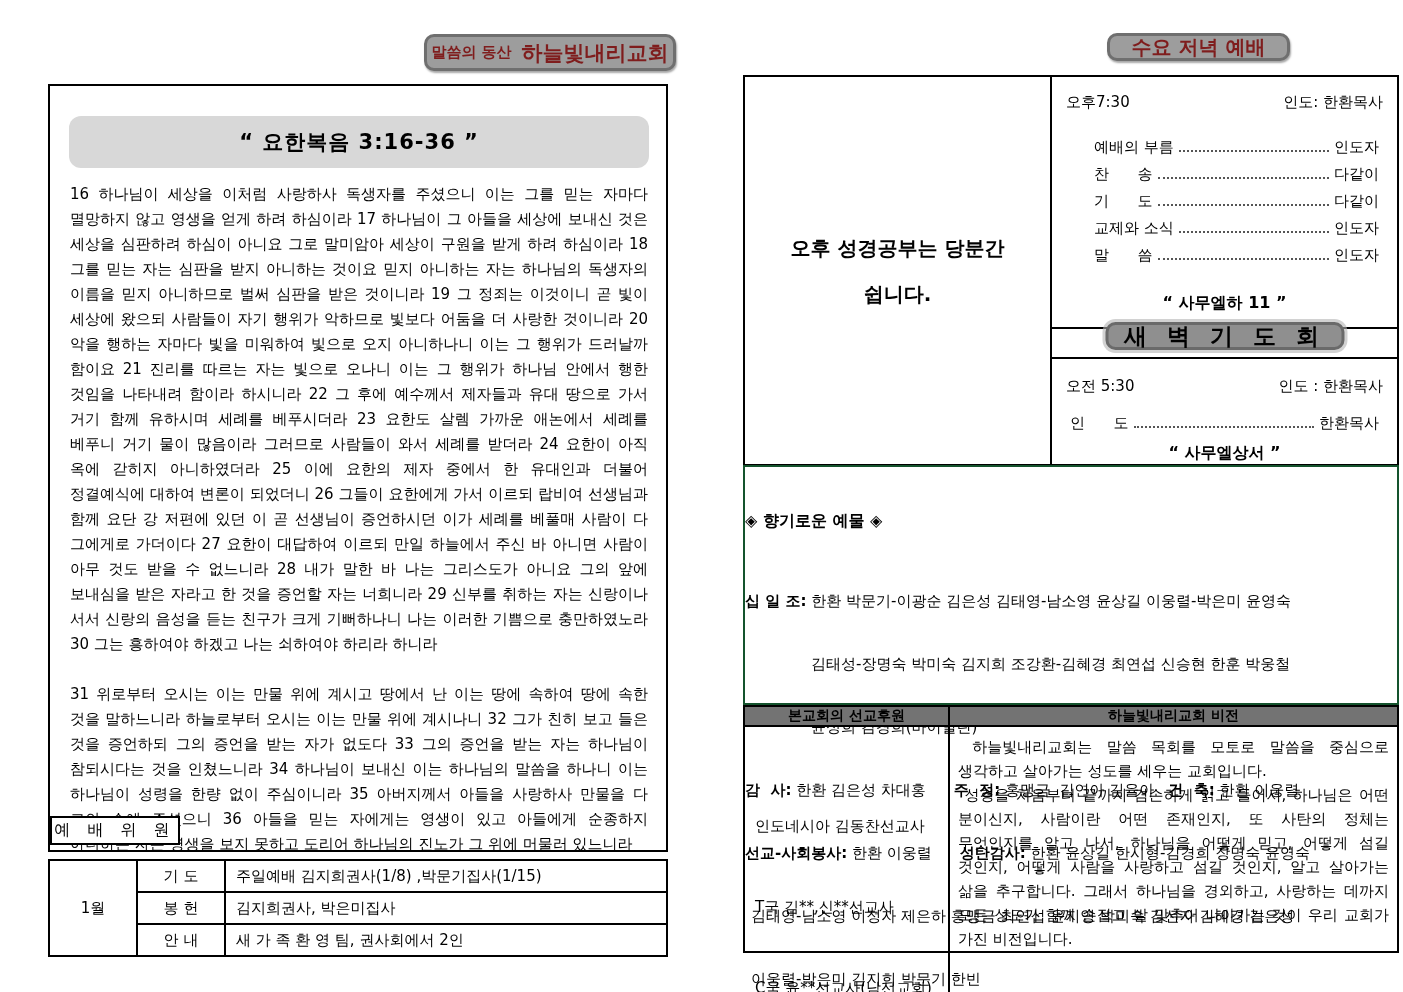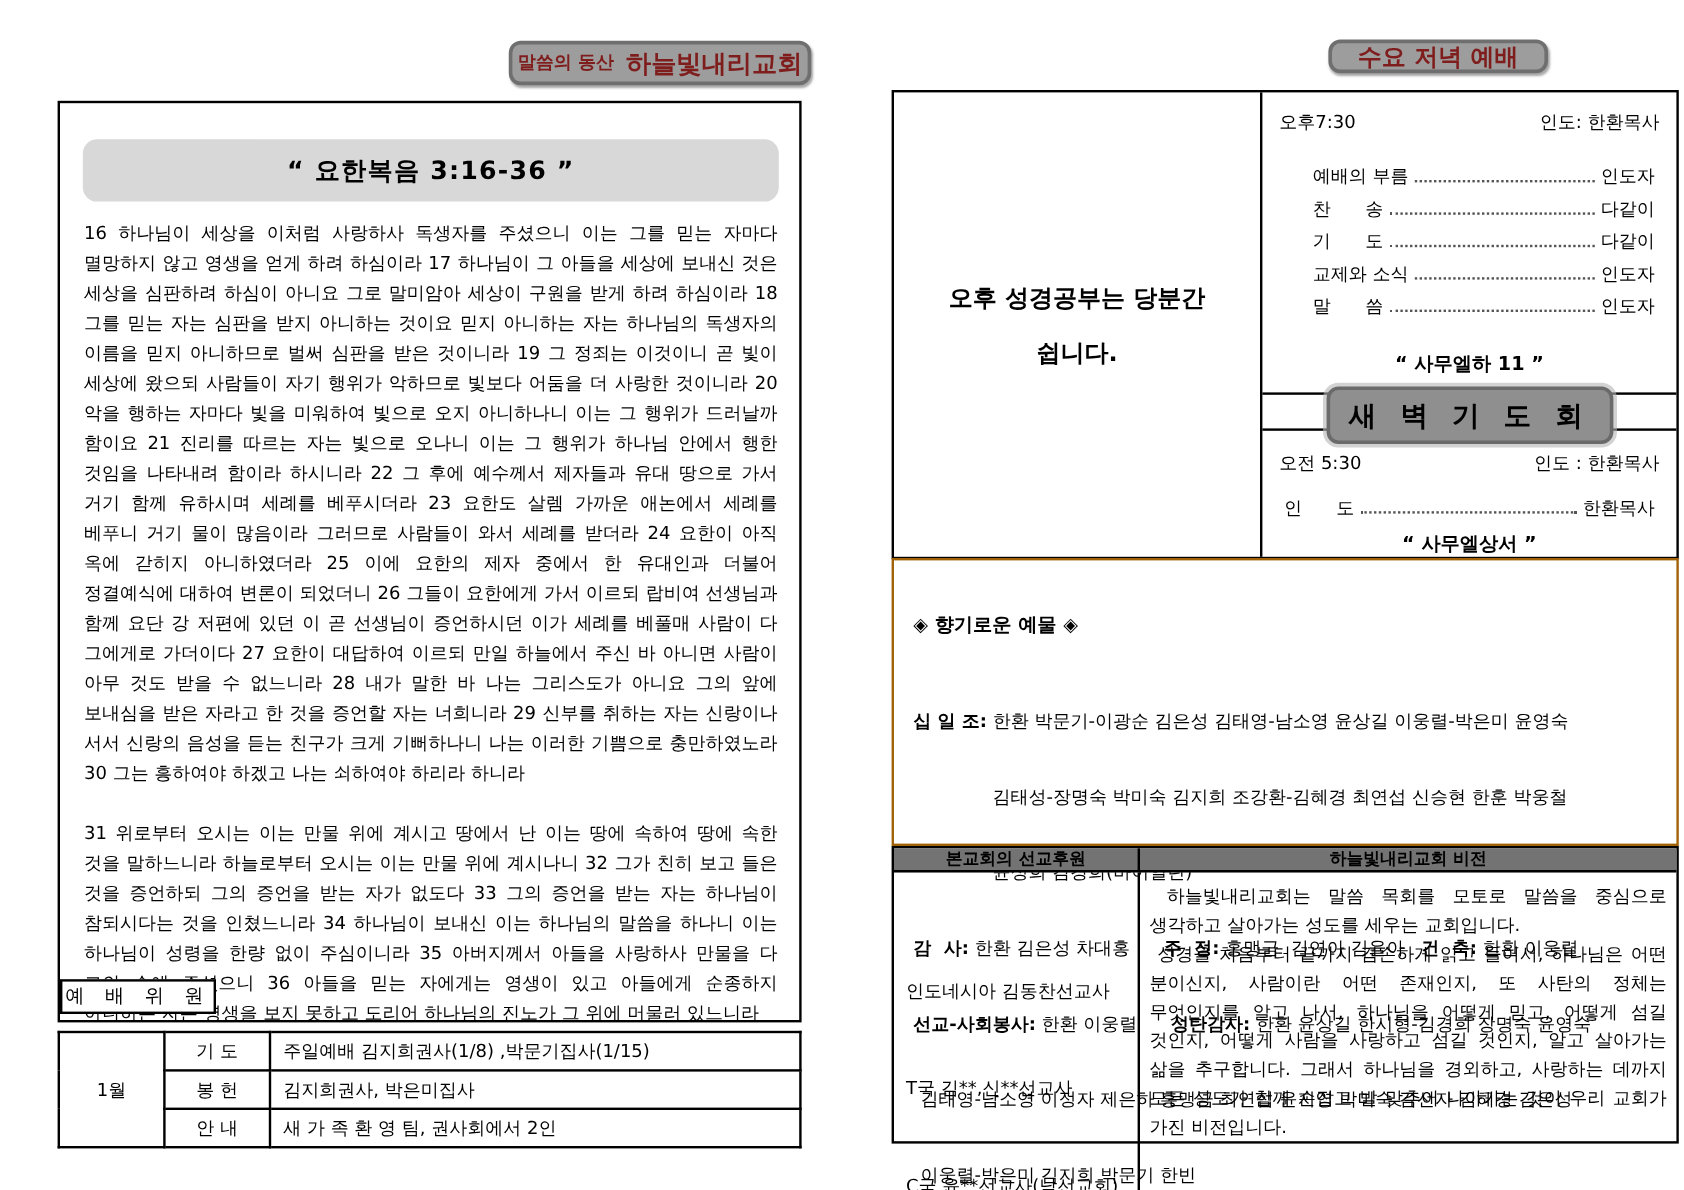--- a/index.html
+++ b/index.html
@@ -46,30 +46,30 @@
   }
   .rtop-right { flex:1; display:flex; flex-direction:column;border-radius:12px; }
   .wed { height:260px; padding:16px 14px 0 14px; font-size:15px; }
   .timerow { display:flex; justify-content:space-between; margin-bottom:26px; white-space:pre; }
   .orow { display:flex; align-items:baseline; padding:0 4px 0 28px; height:27px; white-space:pre; }
   .orow .dots { flex:1; border-bottom:2px dotted #555; margin:0 5px 5px 5px; min-width:20px; }
   .quote { text-align:center; font-weight:bold; font-size:16px; margin-top:20px; white-space:pre; }
   .dawn-band { height:33px; border-top:2px solid #000; border-bottom:2px solid #000; position:relative; }
   .dawn-badge {
     position:absolute; left:50%; top:-7px; transform:translateX(-50%);
-    height:48px; padding:0 16px; background:#8f8f8f; border:3px solid #6a6a6a; border-radius:10px;
+    height:28px; padding:0 16px; background:#8f8f8f; border:3px solid #6a6a6a; border-radius:10px;
     display:flex; align-items:center; justify-content:center;
     font-size:23px; font-weight:bold; letter-spacing:6px; white-space:nowrap;
     box-shadow:0 0 0 3px rgba(180,180,180,.6);
   }
   .dawn { flex:1; padding:18px 14px 0 14px; font-size:15px; }
   .dawn .timerow { margin-bottom:18px; }
   .dawn .quote { margin-top:2px; }
 
-  .offer { position:absolute; border:2px solid #a16207; font-size:15px; padding:8px 16px; white-space:pre-wrap; word-break:keep-all; }
+  .offer { position:absolute; border:2px solid #14532d; font-size:15px; padding:8px 0; white-space:pre-wrap; word-break:keep-all; }
   .offer .otitle { font-weight:bold; font-size:16px; margin-bottom:20px; }
   .offer .oline { line-height:27px; }
   .offer b { font-weight:bold; }
   .offer .indent { padding-left:66px; }
   .offer .gap { display:inline-block; width:28px; }
 
   .btable { position:absolute; border:2px solid #000; display:flex; flex-direction:column; }
   .bhead { display:flex; height:32px; background:#737373; border-bottom:2px solid #000; font-weight:bold; font-size:14px; }
   .bhead .h1 { width:205px; border-right:2px solid #000; display:flex; align-items:center; justify-content:center; }
   .bhead .h2 { flex:1; display:flex; align-items:center; justify-content:center; }

